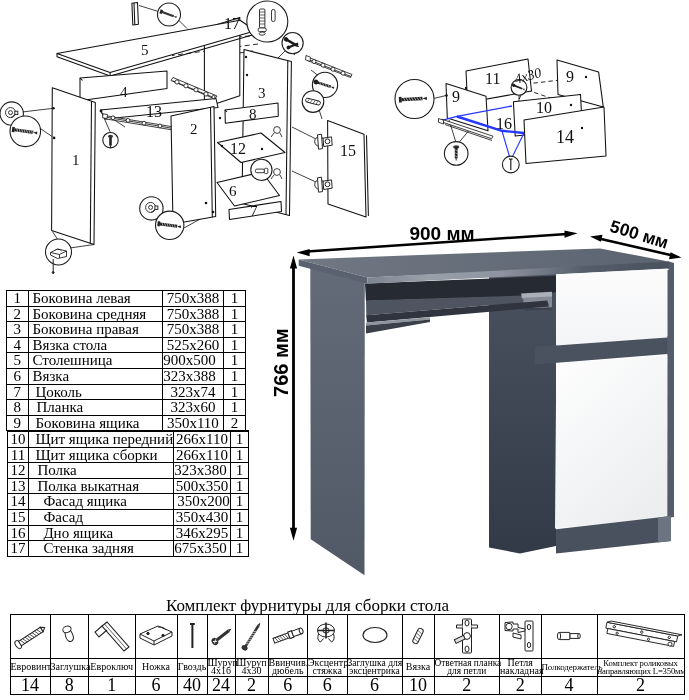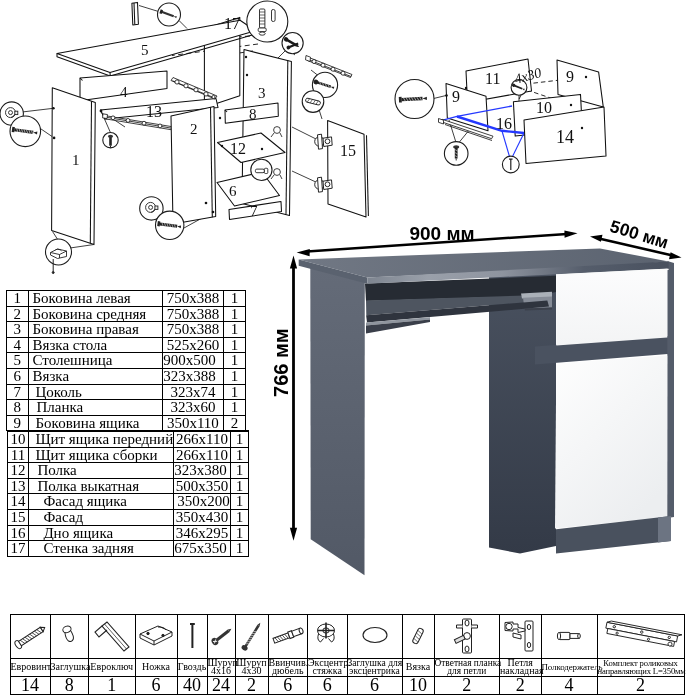--- a/index.html
+++ b/index.html
@@ -552,20 +552,21 @@
         </tr>
 <tr style="height:14.7px">
           <td style="text-align:center">17</td>
           <td style="padding-left:14px">Стенка задняя</td>
           <td style="">675x350</td>
           <td style="text-align:center">1</td>
         </tr>
 </tbody>
 </table>
 
+<div style="position:absolute;left:0;top:596px;width:689px;text-align:center;font-family:'Liberation Serif',serif;font-size:17px;"><span style="margin-left:-74px">Комплект фурнитуры для сборки стола</span></div>
 <table class="hw" style="position:absolute;left:9.5px;top:614px;table-layout:fixed;width:675px;">
 <colgroup>
 <col style="width:40px">
         <col style="width:38.5px">
         <col style="width:46.5px">
         <col style="width:42px">
         <col style="width:30px">
         <col style="width:28px">
         <col style="width:33px">
         <col style="width:39.5px">

